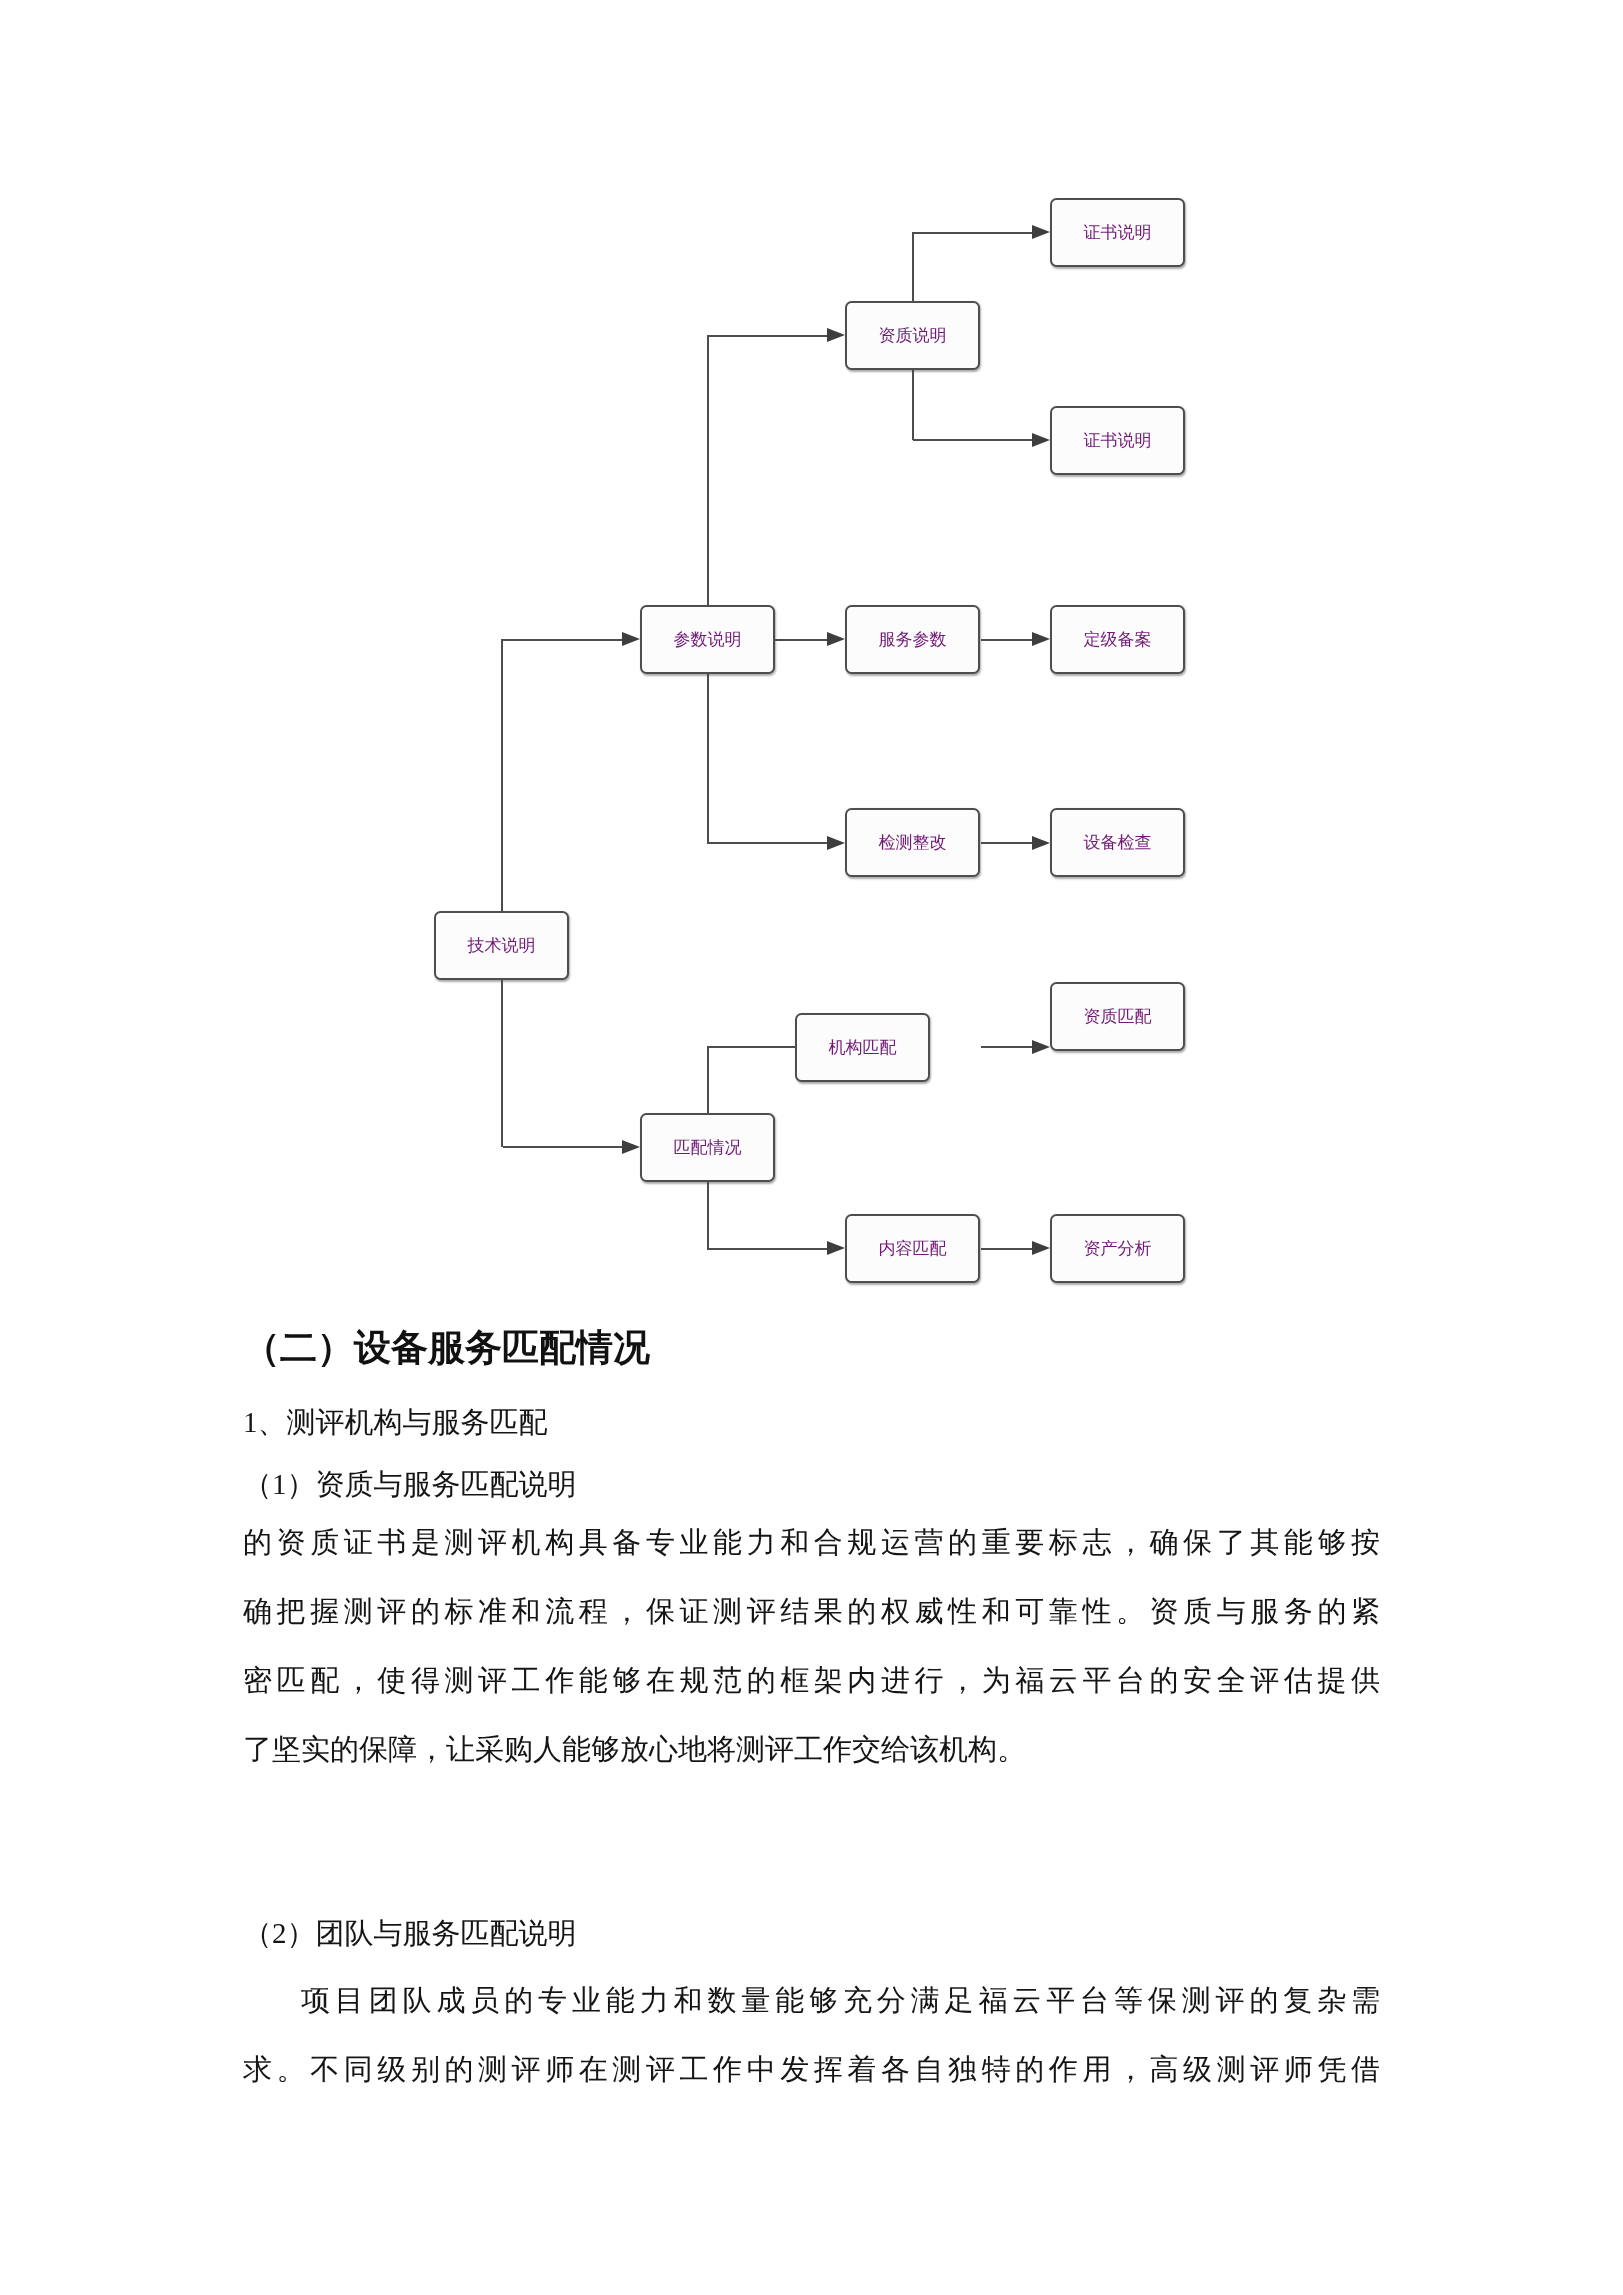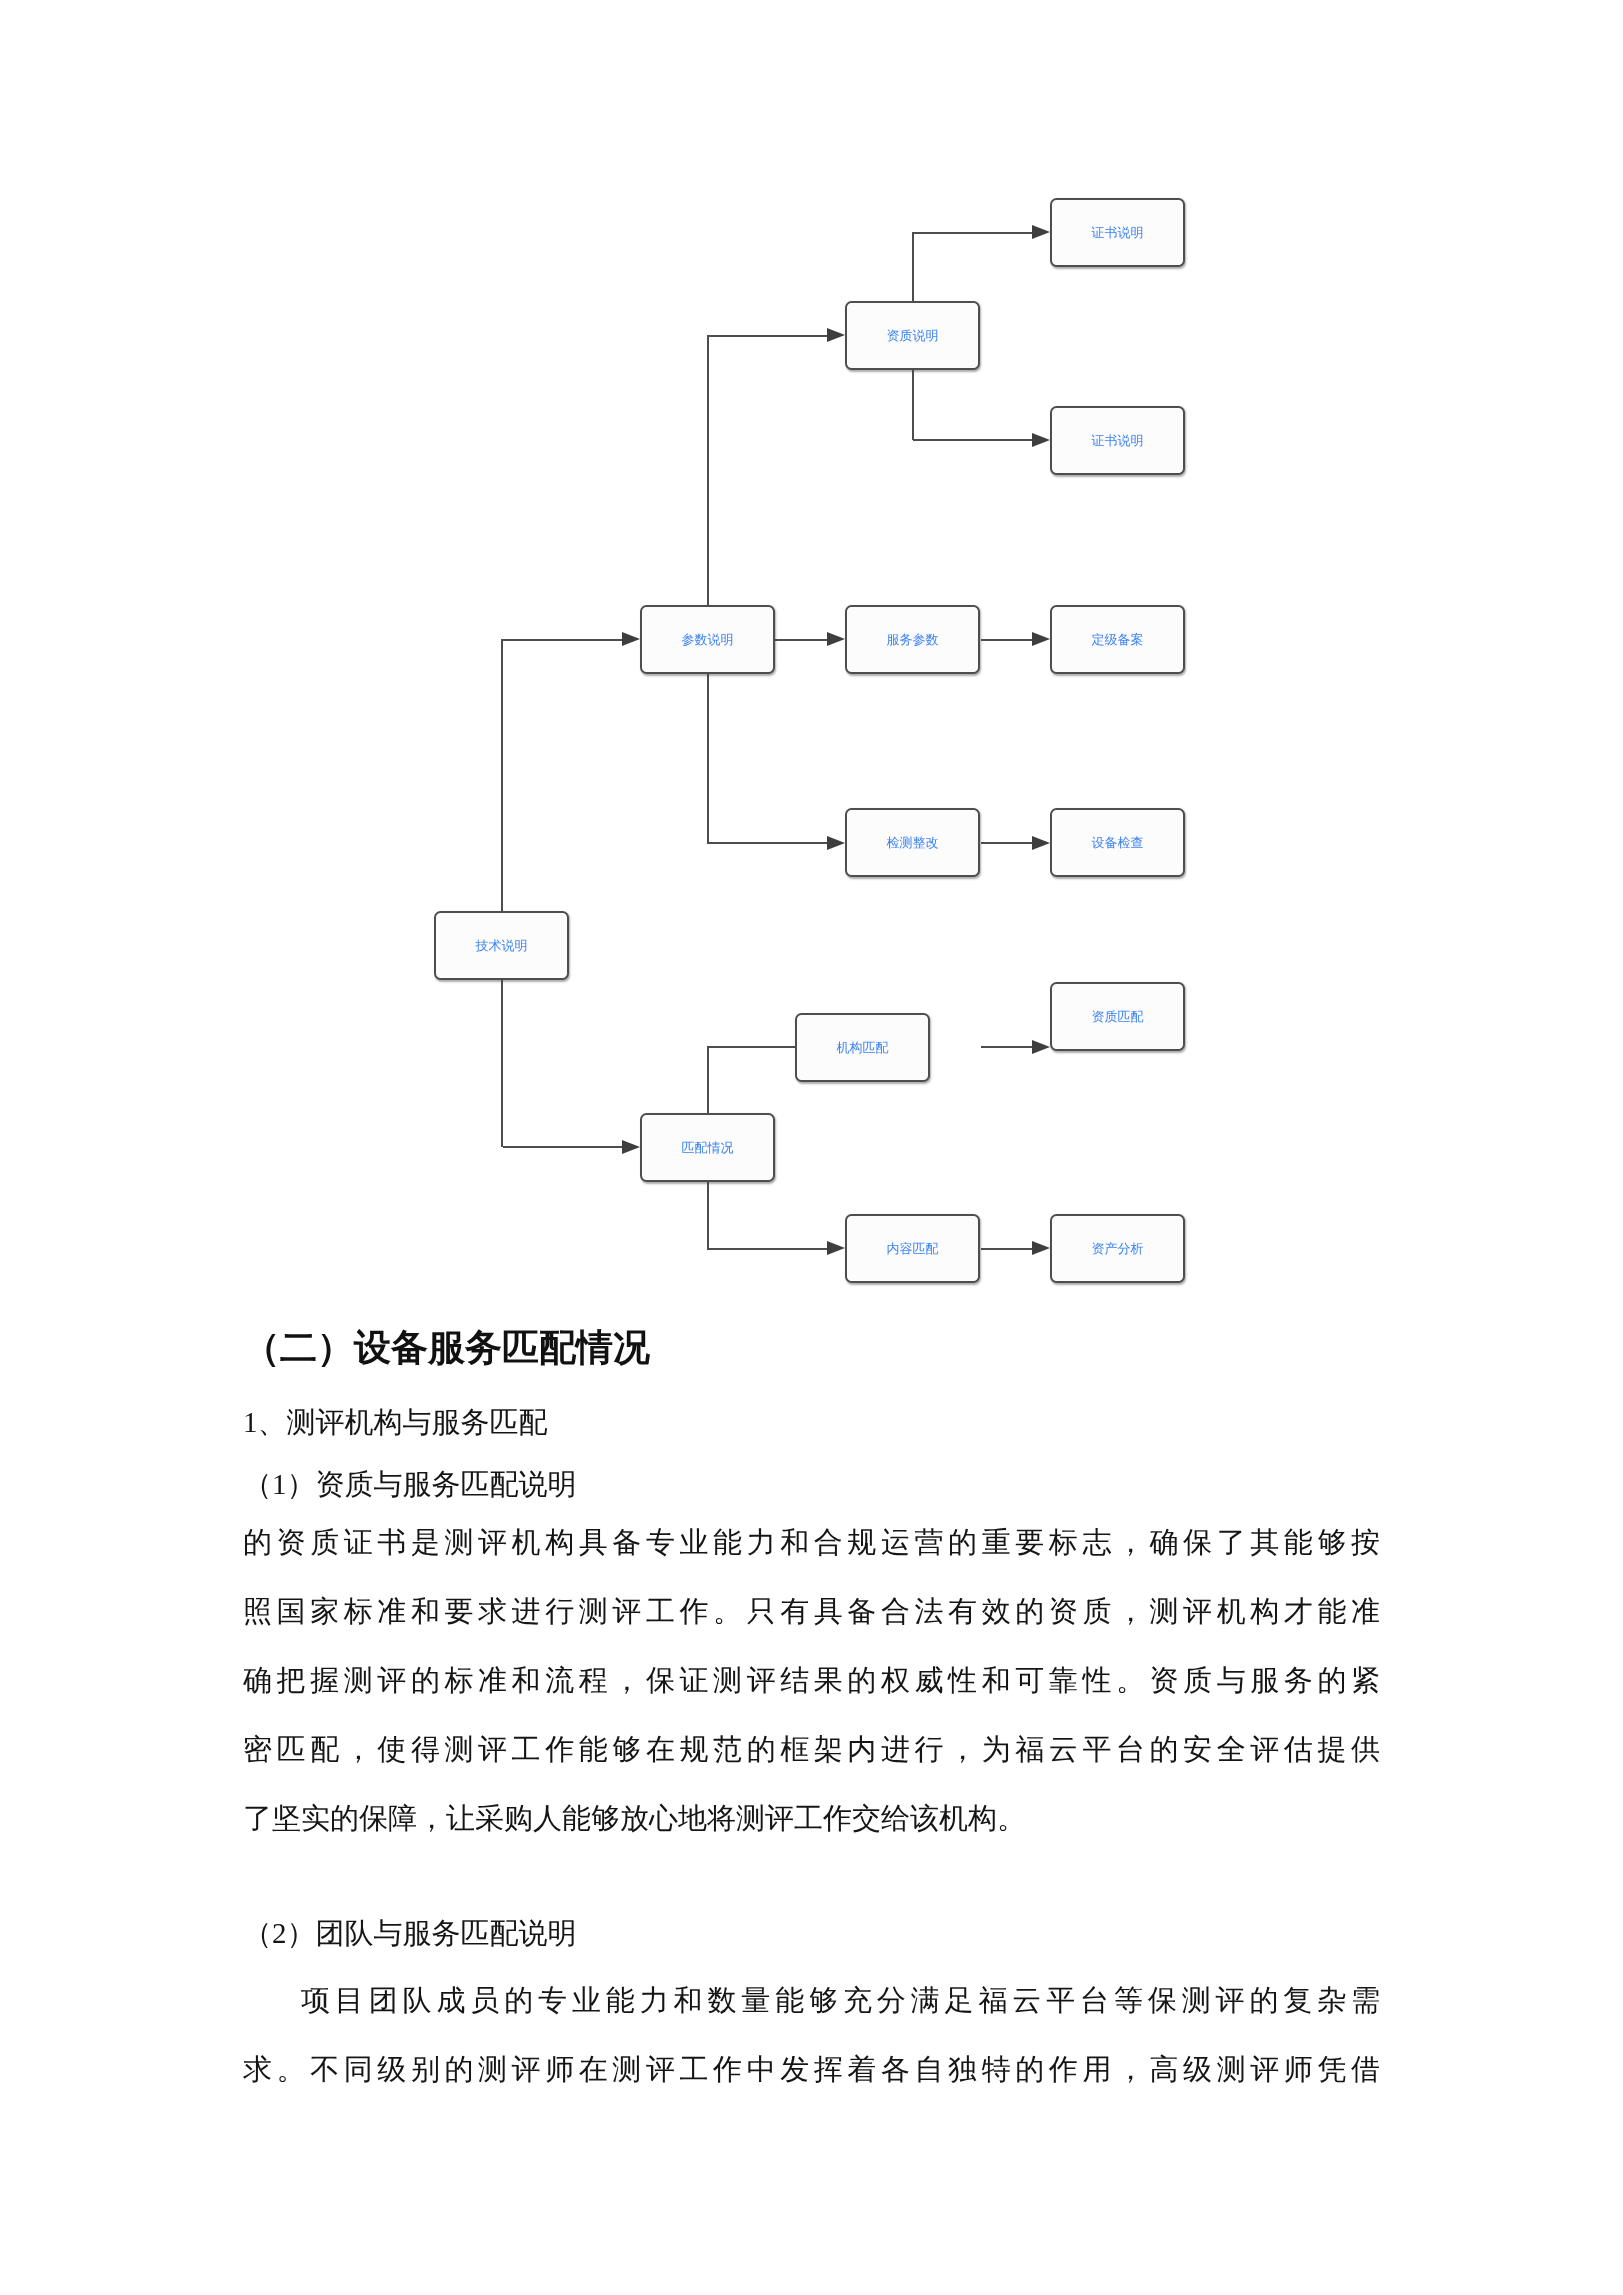--- a/index.html
+++ b/index.html
@@ -11,21 +11,21 @@
   .page { position:relative; width:1623px; height:2295px; background:#ffffff; overflow:hidden; }
 
   
   .diagram { position:absolute; left:0; top:0; width:1623px; height:1315px; filter:blur(0.4px); }
   .node {
     position:absolute; width:135px; height:69px; box-sizing:border-box;
     background:#fcfcfc; border:2px solid #4e4e4e; border-radius:6.5px;
     box-shadow:1px 1.3px 2px rgba(70,70,70,0.45);
     display:flex; align-items:center; justify-content:center;
   }
-  .node-label { font-size:13px; color:#3b82f6; white-space:nowrap; }
+  .node-label { font-size:17px; color:#701a75; white-space:nowrap; }
   .seg { position:absolute; background:#4d4d4d; }
   .seg.h { height:2px; }
   .seg.v { width:2px; }
   .arrow {
     position:absolute; width:0; height:0;
     border-top:7.2px solid transparent; border-bottom:7.2px solid transparent;
     border-left:18.3px solid #3e3e3e;
   }
 
   
@@ -144,21 +144,20 @@
   </div>
 
   <div class="h2">（二）设备服务匹配情况</div>
 
   <div class="sub" style="top:1403px">1、测评机构与服务匹配</div>
 
   <div class="sub" style="top:1465px">（1）资质与服务匹配说明</div>
 
   <div class="para" style="top:1508px">
     <div class="pline">的资质证书是测评机构具备专业能力和合规运营的重要标志，确保了其能够按</div>
-    <div class="pline">照国家标准和要求进行测评工作。只有具备合法有效的资质，测评机构才能准</div>
     <div class="pline">确把握测评的标准和流程，保证测评结果的权威性和可靠性。资质与服务的紧</div>
     <div class="pline">密匹配，使得测评工作能够在规范的框架内进行，为福云平台的安全评估提供</div>
     <div class="pline short">了坚实的保障，让采购人能够放心地将测评工作交给该机构。</div>
   </div>
 
   <div class="sub" style="top:1914px">（2）团队与服务匹配说明</div>
 
   <div class="para" style="top:1966px">
     <div class="pline first">项目团队成员的专业能力和数量能够充分满足福云平台等保测评的复杂需</div>
     <div class="pline">求。不同级别的测评师在测评工作中发挥着各自独特的作用，高级测评师凭借</div>

